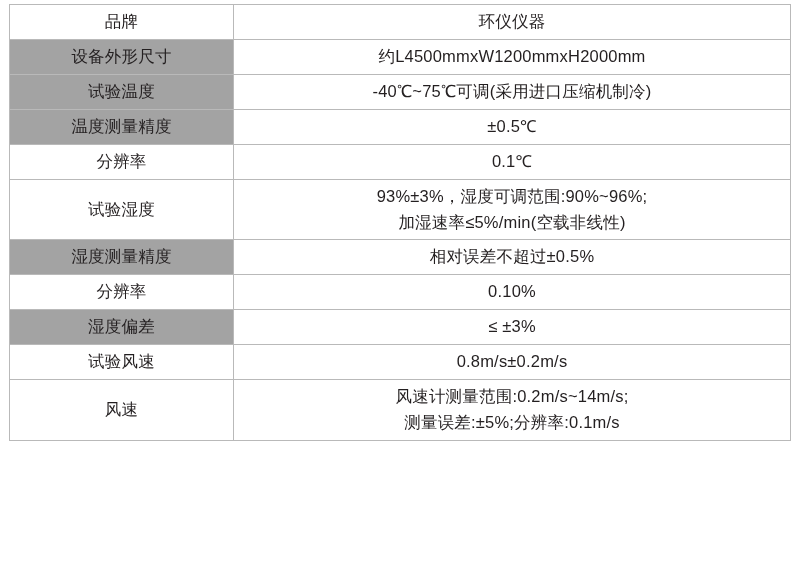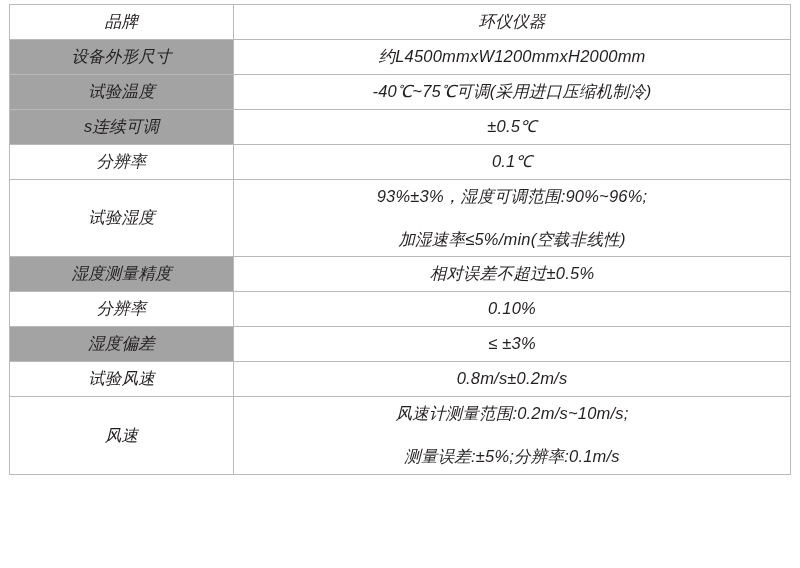--- a/index.html
+++ b/index.html
@@ -20,37 +20,36 @@
     table-layout: fixed;
   }
   .spec-table td {
     border: 1px solid #b9b9b9;
     text-align: center;
     vertical-align: middle;
     font-size: 16.5px;
     line-height: 1.45;
     padding: 5px 4px;
     letter-spacing: 0.2px;
-    font-style: italic;
   }
   .spec-table td.label {
     width: 215px;
     background: #a3a3a3;
   }
   .spec-table tr.alt td.label {
     background: #ffffff;
   }
   .spec-table td.value {
     background: #ffffff;
   }
   .spec-table td.value .line {
     display: block;
   }
   .spec-table td.value .line + .line {
-    margin-top: 19px;
+    margin-top: 2px;
   }
 </style>
 </head>
 <body>
 
 <table class="spec-table">
   <tbody>
       <tr class="alt">
         <td class="label">品牌</td>
         <td class="value">
@@ -63,21 +62,21 @@
           <span class="line">约L4500mmxW1200mmxH2000mm</span>
         </td>
       </tr>
       <tr>
         <td class="label">试验温度</td>
         <td class="value">
           <span class="line">-40℃~75℃可调(采用进口压缩机制冷)</span>
         </td>
       </tr>
       <tr>
-        <td class="label">s连续可调</td>
+        <td class="label">温度测量精度</td>
         <td class="value">
           <span class="line">±0.5℃</span>
         </td>
       </tr>
       <tr class="alt">
         <td class="label">分辨率</td>
         <td class="value">
           <span class="line">0.1℃</span>
         </td>
       </tr>
@@ -108,18 +107,18 @@
       </tr>
       <tr class="alt">
         <td class="label">试验风速</td>
         <td class="value">
           <span class="line">0.8m/s±0.2m/s</span>
         </td>
       </tr>
       <tr class="alt">
         <td class="label">风速</td>
         <td class="value">
-          <span class="line">风速计测量范围:0.2m/s~10m/s;</span>
+          <span class="line">风速计测量范围:0.2m/s~14m/s;</span>
           <span class="line">测量误差:±5%;分辨率:0.1m/s</span>
         </td>
       </tr>
     </tbody>
 </table>
 
 </body></html>

